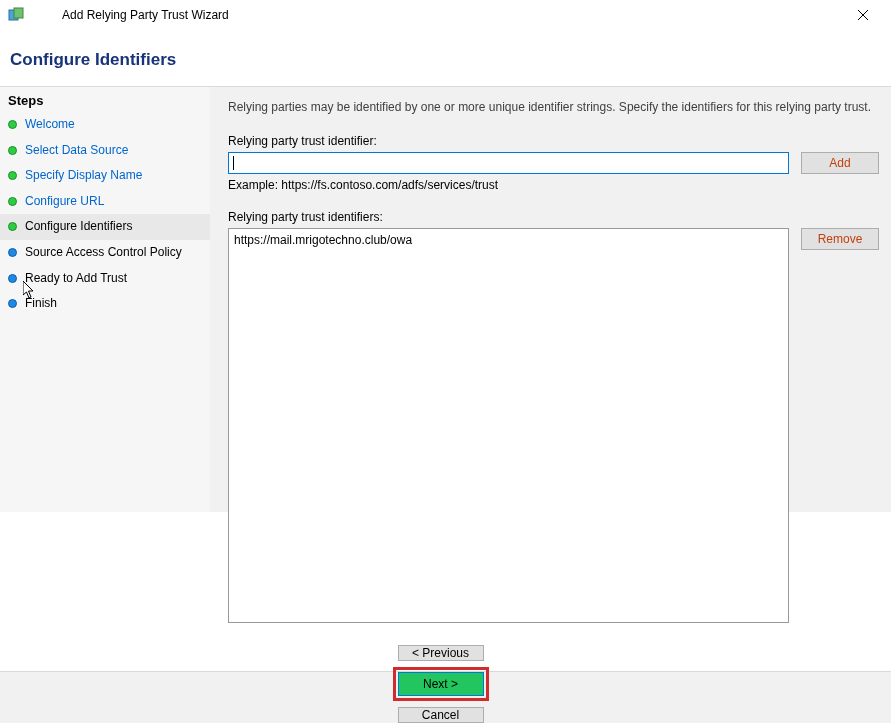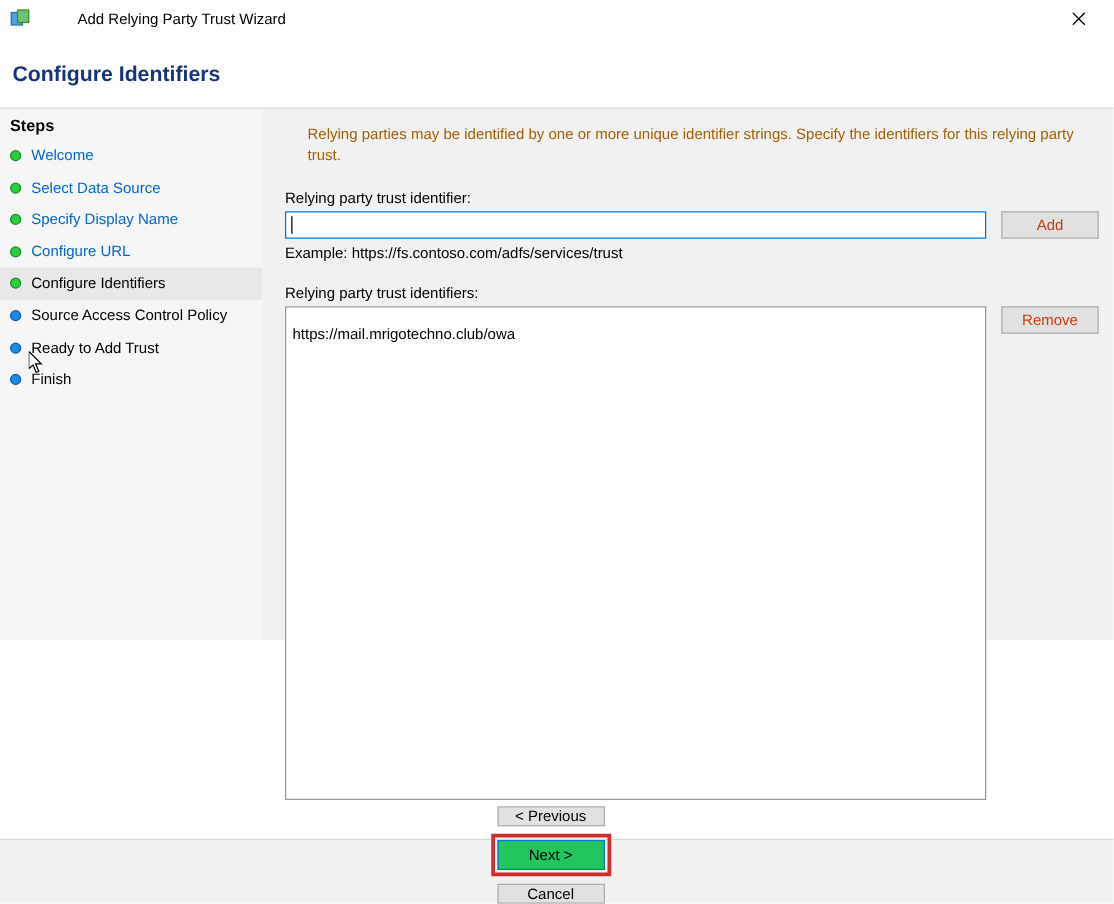--- a/index.html
+++ b/index.html
@@ -88,24 +88,23 @@
   .step-current-text { color: #000; }
   .step-pending-text { color: #000; }
   .main {
     flex: 1;
     background: #f1f1f1;
     border-top: 1px solid #d9d9d9;
     padding: 12px 12px 0 18px;
     position: relative;
   }
   .desc {
-    color: #a16207;
+    color: #404040;
     line-height: 1.4;
     margin-bottom: 18px;
-    margin-left: 18px;
   }
   .field-label {
     margin-bottom: 4px;
     color: #000;
   }
   .row {
     display: flex;
     align-items: flex-start;
     gap: 12px;
     margin-bottom: 4px;
@@ -136,21 +135,21 @@
   }
   .example {
     color: #000;
     margin-bottom: 18px;
   }
   .listbox {
     flex: 1;
     height: 395px;
     border: 1px solid #999;
     background: #fff;
-    padding: 13px 5px;
+    padding: 3px 5px;
     font-size: 12px;
     overflow: auto;
   }
   .listbox-item {
     padding: 1px 0;
     cursor: pointer;
   }
   .footer {
     position: absolute;
     bottom: 0;

